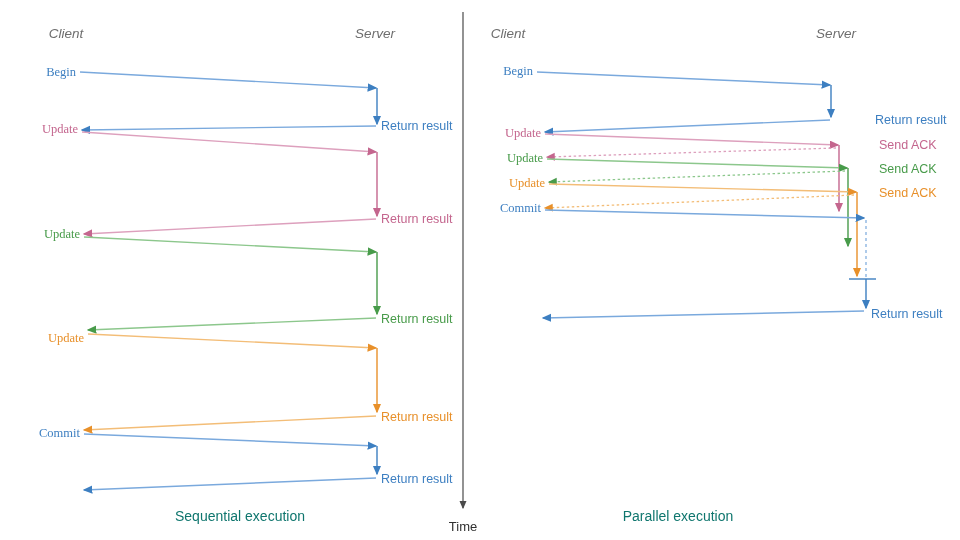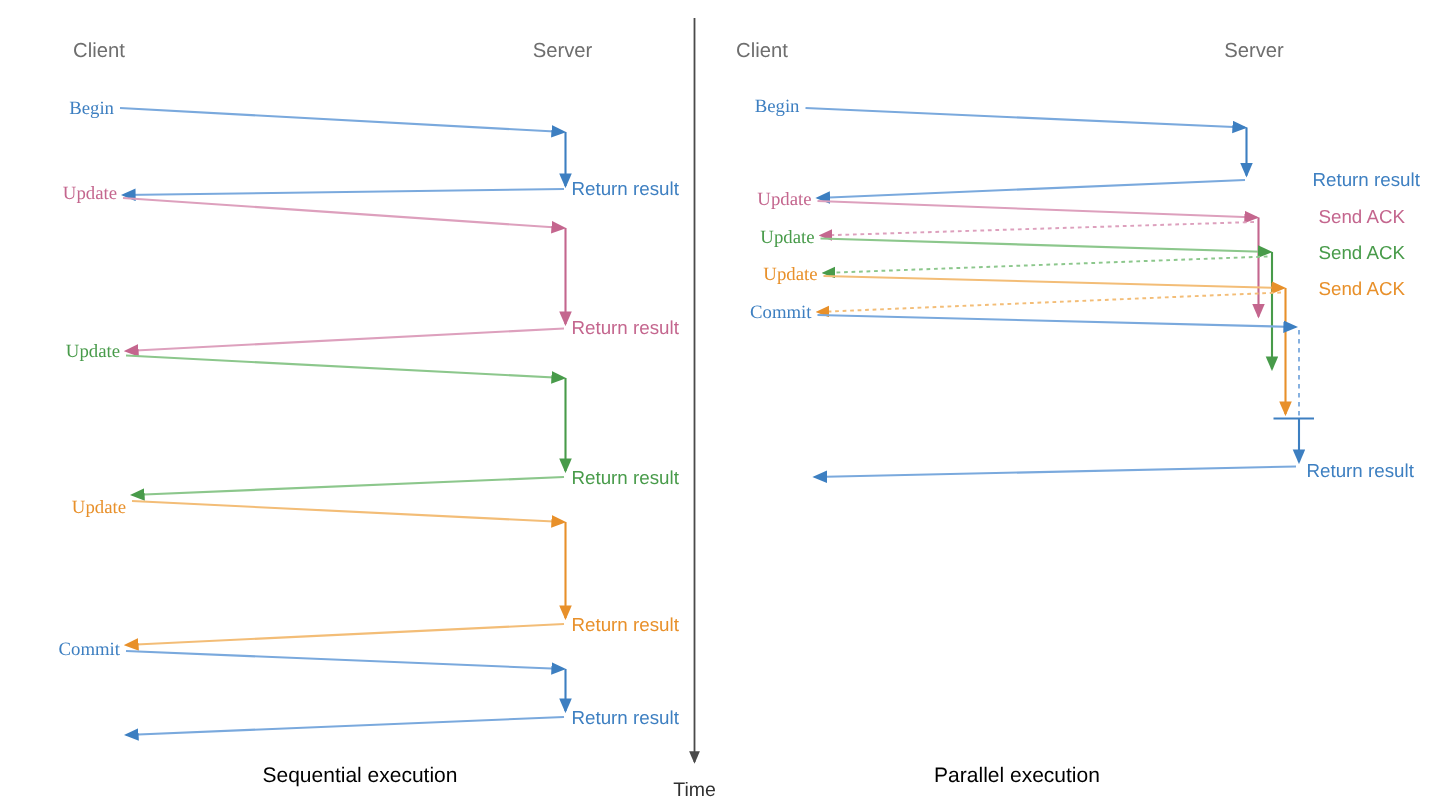--- a/index.html
+++ b/index.html
@@ -4,22 +4,22 @@
 <style>
   html,body{margin:0;padding:0;background:#ffffff;}
   body{width:960px;height:540px;overflow:hidden;
        font-family:"Liberation Sans","DejaVu Sans",sans-serif;}
   #stage{position:relative;width:960px;height:540px;background:#fff;}
   svg.layer{position:absolute;left:0;top:0;width:960px;height:540px;}
   .lbl{position:absolute;font-size:12.5px;white-space:nowrap;line-height:1;}
   .lbl.r{transform:translate(-100%,-50%);font-family:Liberation Serif, serif;}
   .lbl.l{transform:translate(0,-50%);}
   .lbl.c{transform:translate(-50%,-50%);}
-  .actor{color:#6e6e6e;font-size:13.5px;}
-  .caption{color:#000000;font-size:14px;}
+  .actor{font-style:italic;color:#6e6e6e;font-size:13.5px;}
+  .caption{color:#0f766e;font-size:14px;}
   .timelbl{color:#303030;font-size:13px;}
 </style>
 </head>
 <body>
 
 <div id="stage">
 
   <svg class="layer" viewBox="0 0 960 540">
     <defs>
       <marker id="ah-blue" markerWidth="7" markerHeight="7" refX="6" refY="3" orient="auto">

